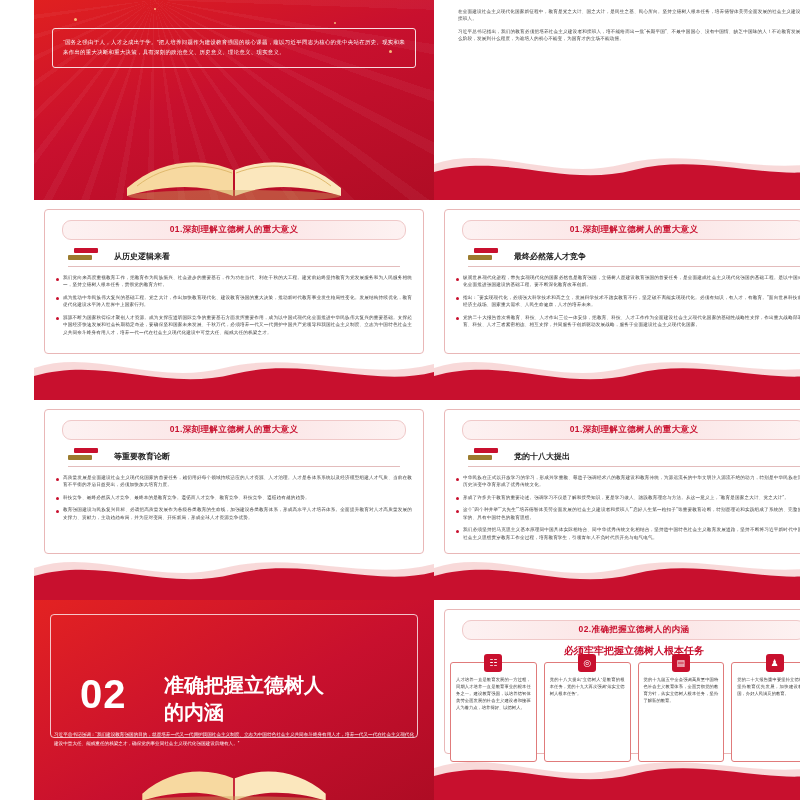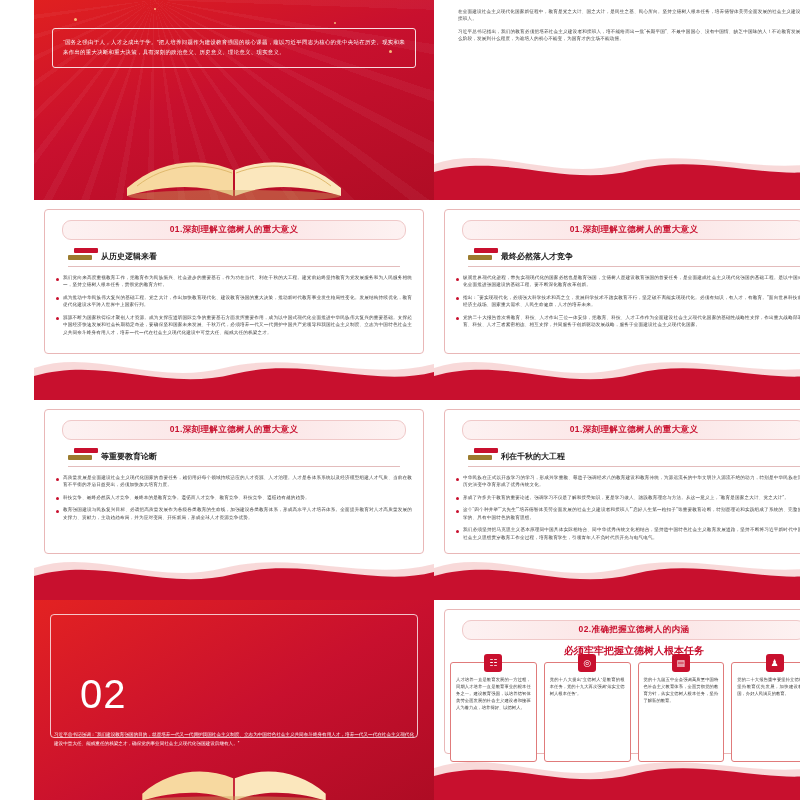--- a/index.html
+++ b/index.html
@@ -21,37 +21,37 @@
   .quotebox p{margin:0;color:#fff;font-size:5.4px;line-height:1.85;letter-spacing:.3px;text-align:justify;}
   .book{position:absolute;left:50%;transform:translateX(-50%);bottom:0;width:230px;height:70px;}
   .page-white{position:absolute;left:0;right:0;bottom:0;height:46px;background:#fff;}
 
   
   .frame{position:absolute;left:10px;top:9px;right:10px;bottom:46px;border:1px solid #e9b7b7;border-radius:4px;background:#fff;}
   .titlebar{position:absolute;left:28px;right:28px;top:20px;height:18px;border-radius:9px;
      background:linear-gradient(90deg,#fdf2f2 0%,#fbe3e4 50%,#fdf2f2 100%);border:1px solid #f0c9c9;
      display:flex;align-items:center;justify-content:center;}
   .titlebar span{color:#c8102e;font-size:8.5px;font-weight:bold;letter-spacing:.4px;}
-  .sub{position:absolute;left:34px;top:48px;display:flex;align-items:center;gap:3px;}
+  .sub{position:absolute;left:34px;top:48px;display:flex;align-items:center;gap:16px;}
   .sub .bars{position:relative;width:30px;height:16px;}
   .sub .bars i{position:absolute;display:block;height:5px;border-radius:1px;}
   .sub .bars i.b1{top:0;left:6px;width:24px;background:#c8102e;}
   .sub .bars i.b2{top:7px;left:0;width:24px;background:#9b7b2e;}
   .sub h3{margin:0;color:#222;font-size:8px;font-weight:bold;}
   .subline{position:absolute;left:34px;right:34px;top:66px;height:1px;background:#e3bcbc;}
 
   .body{position:absolute;left:22px;right:22px;top:74px;bottom:10px;}
   .para{display:flex;gap:4px;margin-bottom:5px;}
   .dot{flex:0 0 auto;width:3px;height:3px;border-radius:50%;background:#c8102e;margin-top:3.5px;}
   .para p{margin:0;font-size:4.6px;line-height:1.62;color:#3b3b3b;text-align:justify;letter-spacing:.15px;}
 
   
   .sec{background:linear-gradient(150deg,#e32222 0%,#c8102e 55%,#ae0c24 100%);}
   .sec .secframe{position:absolute;left:16px;top:14px;right:16px;bottom:62px;border:1px solid rgba(255,255,255,.75);border-radius:4px;}
-  .sec .num{position:absolute;left:46px;top:74px;color:#fff;font-size:40px;font-weight:normal;line-height:1;letter-spacing:1px;}
+  .sec .num{position:absolute;left:46px;top:74px;color:#fff;font-size:40px;font-weight:bold;line-height:1;letter-spacing:1px;}
   .sec .stitle{position:absolute;left:130px;top:72px;color:#fff;font-size:20px;font-weight:bold;line-height:1.35;}
 
   
   .bigsub{position:absolute;left:0;right:0;top:44px;text-align:center;color:#c8102e;font-size:10px;font-weight:bold;}
   .cards{position:absolute;left:16px;right:16px;top:62px;display:flex;gap:7px;}
   .card{flex:1;border:1px solid #e07b7b;border-radius:3px;background:#fff;padding:14px 5px 6px;position:relative;min-height:78px;}
   .card .ic{position:absolute;left:50%;top:-9px;transform:translateX(-50%);width:18px;height:18px;border-radius:3px;
       background:#c8102e;display:flex;align-items:center;justify-content:center;color:#fff;font-size:9px;}
   .card p{margin:0;font-size:4.3px;line-height:1.6;color:#3b3b3b;text-align:justify;}
 </style>
@@ -204,21 +204,21 @@
   <div class="slide">
     <div class="frame"></div>
     <div class="titlebar">
       <span>01.深刻理解立德树人的重大意义</span>
     </div>
     <div class="sub">
       <span class="bars">
           <i class="b1"></i>
           <i class="b2"></i>
         </span>
-      <h3>利在千秋的大工程</h3>
+      <h3>党的十八大提出</h3>
     </div>
     <div class="subline"></div>
     <div class="body">
       <div class="para">
           <span class="dot"></span>
           <p>中华民族在正式以开放学习的学习，形成兴学重教、尊道子强调经术八的教育建设和教育传统，为源远流长的中华文明注入源流不绝的动力，特别是中华民族在深刻的历史演变中孕育形成了优秀传统文化。</p>
         </div>
       <div class="para">
           <span class="dot"></span>
           <p>形成了许多关于教育的重要论述。强调学习不仅是了解和接受知识，更是学习做人、踏践教育理念与方法。从这一意义上，“教育是国家之大计、党之大计”。</p>
@@ -237,20 +237,23 @@
         <path d="M0 30 C60 10 120 48 190 30 C260 12 330 44 400 26 L400 62 L0 62 Z" fill="#f3b9b9" opacity=".55"></path>
         <path d="M0 38 C70 18 130 54 200 36 C270 18 340 50 400 34 L400 62 L0 62 Z" fill="#c8102e"></path>
       </svg>
     </div>
   </div>
 
   <div class="slide sec">
     <div class="rays"></div>
     <div class="secframe"></div>
     <div class="num">02</div>
+    <div class="stitle">
+      <span id="sec-title-a">准确把握立德树人</span><br><span id="sec-title-b">的内涵</span>
+    </div>
     <div style="position:absolute;left:20px;right:20px;bottom:52px;">
       <p style="margin:0;color:#fff;font-size:4.6px;line-height:1.8;text-align:justify;">习近平总书记强调：“我们建设教育强国的目的，就是培养一代又一代拥护我国社会主义制度、立志为中国特色社会主义共同奈斗终身有用人才，培养一代又一代在社会主义现代化建设中堂大任、能戒重任的栈梁之才，确保党的事业同社会主义现代化强国建设后继有人。”</p>
     </div>
     <svg class="book" style="bottom:-4px;width:200px;height:60px;" viewBox="0 0 230 70">
       <path d="M8 58 C40 30 80 26 114 40 L114 66 C80 52 42 56 8 66 Z" fill="#f7d9a0"></path>
       <path d="M222 58 C190 30 150 26 116 40 L116 66 C150 52 188 56 222 66 Z" fill="#fbe7bd"></path>
       <ellipse cx="115" cy="66" rx="106" ry="5" fill="#caa05a" opacity=".45"></ellipse>
     </svg>
   </div>
 

